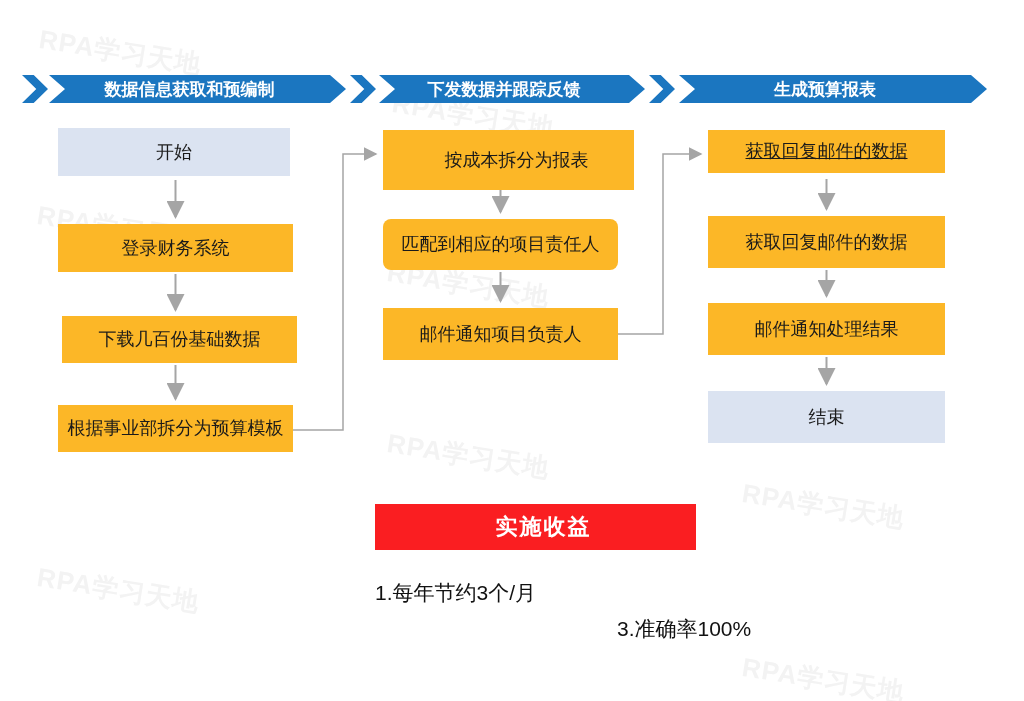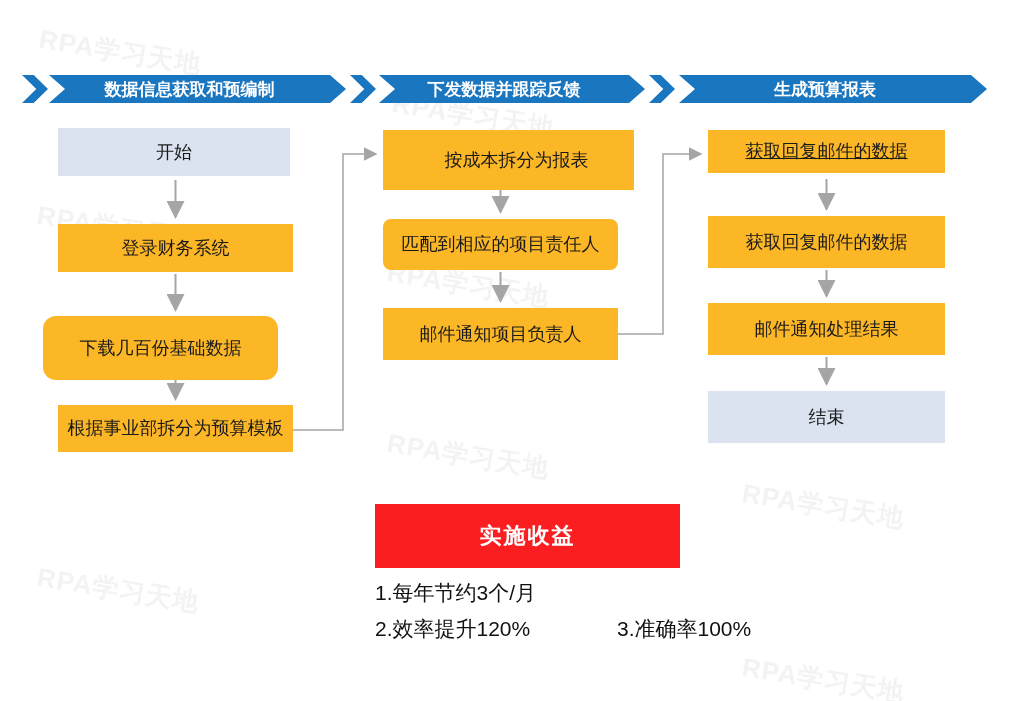--- a/index.html
+++ b/index.html
@@ -31,23 +31,24 @@
     font-size:18px;color:#1a1a1a;text-align:center;line-height:1.15;
   }
   .step{background:#fcb727;}
   .terminal{background:#dbe3f1;}
   
   #connectors{position:absolute;left:0;top:0;z-index:2;}
   .conn{stroke:#a5a5a5;stroke-width:2;fill:none;marker-end:url(#ah);}
   .conn-elbow{stroke:#a5a5a5;stroke-width:1.5;fill:none;marker-end:url(#ah);}
   
   .benefit-title{
-    position:absolute;left:375px;top:504px;width:305px;height:64px;background:#fa1e21;z-index:3;
+    position:absolute;left:375px;top:504px;width:305px;height:46px;background:#fa1e21;z-index:3;
     display:flex;align-items:center;justify-content:center;color:#fff;font-weight:bold;font-size:22px;
     letter-spacing:2px;
+    padding-left:16px;
   }
   .benefit-line{position:absolute;font-size:21px;color:#111;z-index:3;white-space:nowrap;}
 </style>
 </head>
 <body>
 
 <div id="stage">
 
   <div class="wm" style="left:42px;top:22px;">RPA学习天地</div>
   <div class="wm" style="left:40px;top:198px;">RPA学习天地</div>
@@ -78,30 +79,29 @@
 
   <div class="chev" style="left:22px;"></div>
   <div class="banner" style="left:49px;width:297px;">数据信息获取和预编制</div>
   <div class="chev" style="left:350px;"></div>
   <div class="banner" style="left:379px;width:266px;">下发数据并跟踪反馈</div>
   <div class="chev" style="left:649px;"></div>
   <div class="banner" style="left:679px;width:308px;">生成预算报表</div>
 
   <div class="terminal" style="left:58px;top:128px;width:232px;height:48px;text-align:right;">开始</div>
   <div class="step" style="left:58px;top:224px;width:235px;height:48px;">登录财务系统</div>
-  <div class="step" style="left:43px;top:316px;width:235px;height:64px;border-radius:13px;">下载几百份基础数据</div>
+  <div class="step" style="left:62px;top:316px;width:235px;height:47px;">下载几百份基础数据</div>
   <div class="step" style="left:58px;top:405px;width:235px;height:47px;">根据事业部拆分为预算模板</div>
 
   <div class="step" style="left:383px;top:130px;width:235px;height:60px;padding-left:16px;">按成本拆分为报表</div>
   <div class="step" style="left:383px;top:219px;width:235px;height:51px;border-radius:8px;">匹配到相应的项目责任人</div>
   <div class="step" style="left:383px;top:308px;width:235px;height:52px;">邮件通知项目负责人</div>
 
   <div class="step" style="left:708px;top:130px;width:237px;height:43px;text-decoration:underline;">获取回复邮件的数据</div>
   <div class="step" style="left:708px;top:216px;width:237px;height:52px;">获取回复邮件的数据</div>
   <div class="step" style="left:708px;top:303px;width:237px;height:52px;">邮件通知处理结果</div>
   <div class="terminal" style="left:708px;top:391px;width:237px;height:52px;">结束</div>
 
   <div class="benefit-title">实施收益</div>
   <div class="benefit-line" style="left:375px;top:579px;">1.每年节约3个/月</div>
-  <div class="benefit-line" style="left:375px;top:615px;">2.效率提升120%</div>
   <div class="benefit-line" style="left:617px;top:615px;">3.准确率100%</div>
 
 </div>
 
 </body></html>

